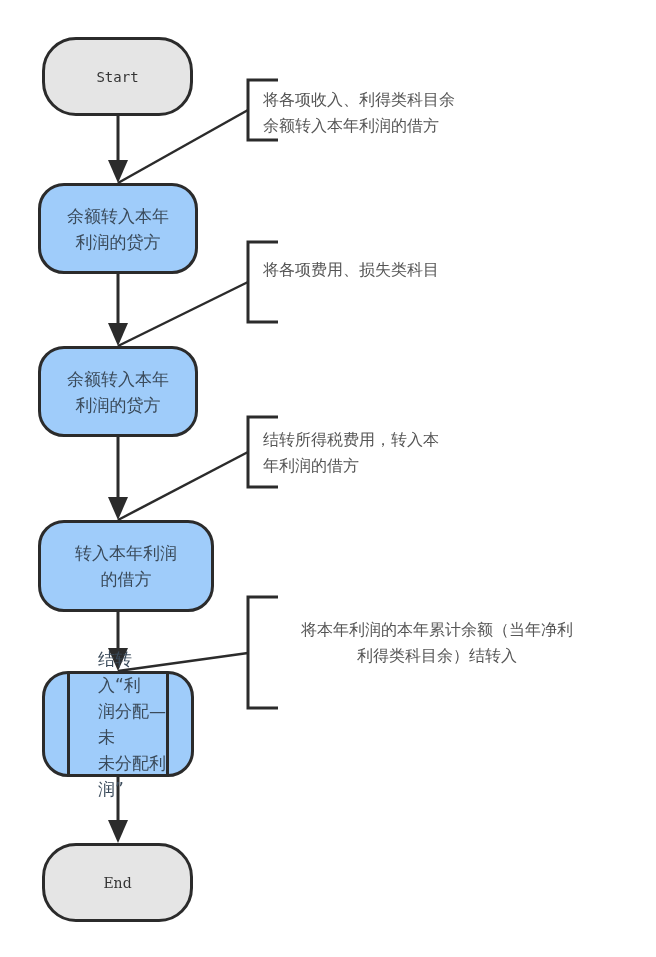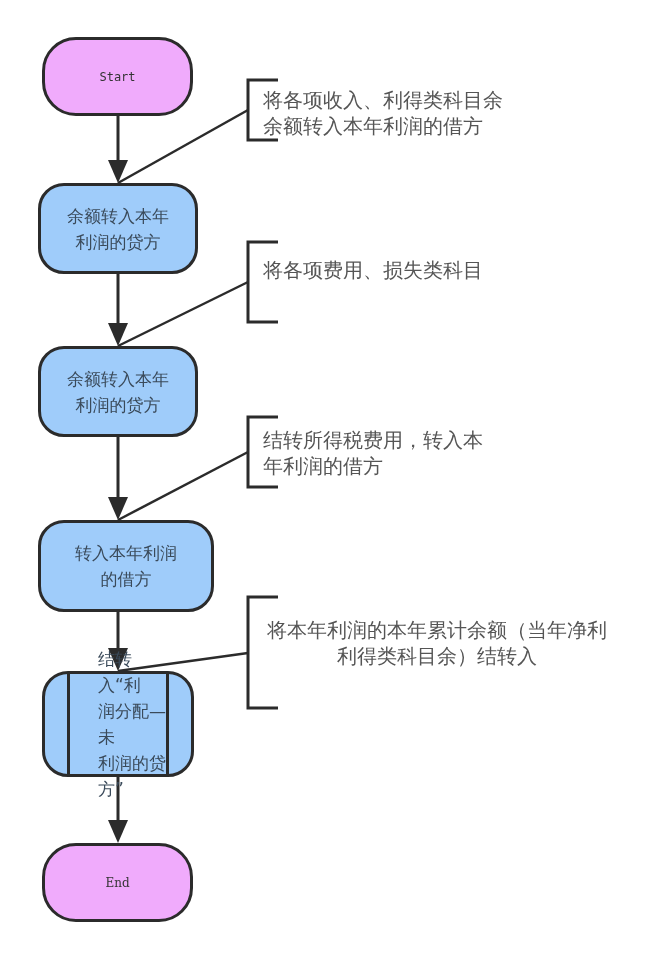--- a/index.html
+++ b/index.html
@@ -2,32 +2,32 @@
 <html><head>
   <meta charset="utf-8">
   <style>
     html, body { margin: 0; padding: 0; background: #ffffff; }
     body { width: 656px; height: 957px; position: relative; overflow: hidden;
            font-family: "DejaVu Sans", sans-serif; }
     svg.edges { position: absolute; left: 0; top: 0; width: 656px; height: 957px; }
     .node { position: absolute; box-sizing: border-box; display: flex;
             align-items: center; justify-content: center; text-align: center;
             color: #333333; border-radius: 26px; }
-    .terminal { background: #f0abfc; border: 3px solid #2b2b2b; border-radius: 34px;
-                font-family: "DejaVu Sans Mono", "Liberation Mono", monospace; font-size: 12px; }
+    .terminal { background: #e5e5e5; border: 3px solid #2b2b2b; border-radius: 34px;
+                font-family: "DejaVu Sans Mono", "Liberation Mono", monospace; font-size: 14px; }
     .terminal.end { font-family: "DejaVu Serif", "Liberation Serif", serif; }
     .process { background: #9fccfa; border: 3px solid #2b2b2b; font-size: 17px; line-height: 26px;
                color: #3a4a5a; padding: 0 10px; }
     .subprocess { background: #9fccfa; border: 3px solid #2b2b2b; font-size: 17px; line-height: 26px;
                   color: #3a4a5a; }
     .subprocess .bar { position: absolute; top: 0; bottom: 0; width: 3px; background: #2b2b2b; }
     .subprocess .inner { position: absolute; left: 25px; right: 25px; top: 0; bottom: 0;
                          display: flex; align-items: center; justify-content: flex-start;
                          text-align: left; margin-left: 28px; }
-    .note { position: absolute; font-size: 20px; line-height: 26px; color: #555555; }
+    .note { position: absolute; font-size: 16px; line-height: 26px; color: #555555; }
     .note.center { text-align: center; }
   </style>
 </head>
 <body>
 
 <svg class="edges" viewBox="0 0 656 957">
   <defs>
     <marker id="arrow" markerWidth="10" markerHeight="12" refX="5" refY="11" orient="auto-start-reverse" markerUnits="userSpaceOnUse">
       <path d="M0,0 L10,0 L5,12 Z" fill="#2b2b2b" transform="rotate(0)"></path>
     </marker>
@@ -97,21 +97,21 @@
   </div>
 </div>
 
 <div class="node subprocess" style="left:42px; top:671px; width:152px; height:106px;">
   <div class="bar" style="left:22px;"></div>
   <div class="bar" style="right:22px;"></div>
   <div class="inner">
     <div>
       <div>结转入“利</div>
       <div>润分配—未</div>
-      <div>利润的贷方”</div>
+      <div>未分配利润”</div>
     </div>
   </div>
 </div>
 
 <div class="node terminal end" style="left:42px; top:843px; width:151px; height:79px;">
   <span>End</span>
 </div>
 
 <div class="note" style="left:263px; top:87px;">
   <div>将各项收入、利得类科目余</div>

